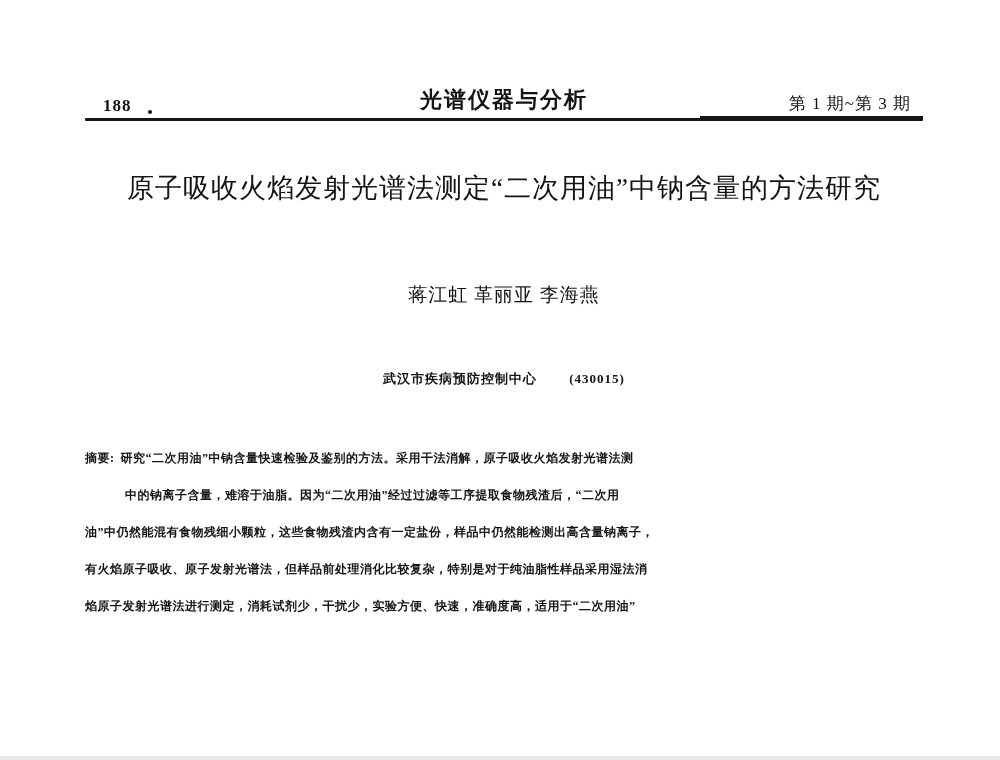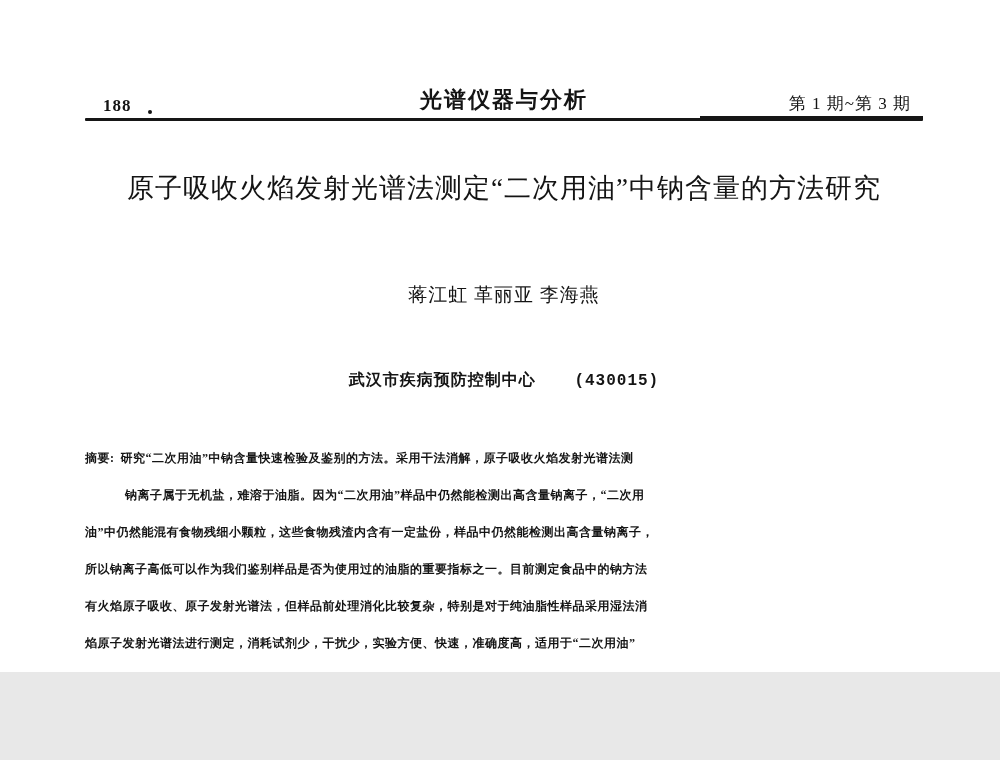--- a/index.html
+++ b/index.html
@@ -3,21 +3,21 @@
 <meta charset="utf-8">
 <style>
   html, body {
     margin: 0;
     padding: 0;
     background: #e8e8e8;
   }
   .page {
     position: relative;
     width: 1000px;
-    height: 672px;
+    height: 756px;
     background: #ffffff;
     font-family: "Liberation Serif", "DejaVu Serif", serif;
     color: #141414;
     overflow: hidden;
   }
   
   .running-head {
     position: absolute;
     top: 92px;
     left: 85px;
@@ -98,24 +98,23 @@
     font-size: 19px;
     font-weight: 400;
     letter-spacing: 1px;
   }
   .affiliation-row {
     position: absolute;
     top: 370px;
     left: 85px;
     width: 838px;
     text-align: center;
-    font-size: 16px;
+    font-size: 13px;
     font-weight: 600;
     letter-spacing: 1px;
-    font-family: Liberation Mono, monospace;
   }
   .affiliation-row .postal-code {
     margin-left: 28px;
   }
   
   .text-flow {
     position: absolute;
     top: 440px;
     left: 85px;
     width: 845px;
@@ -157,20 +156,19 @@
   <div class="affiliation-row">
     <span>武汉市疾病预防控制中心</span>
     <span class="postal-code">(430015)</span>
   </div>
 
   <div class="text-flow">
     <div class="text-line">
       <span class="abstract-label">摘要:</span><span>研究“二次用油”中钠含量快速检验及鉴别的方法。采用干法消解，原子吸收火焰发射光谱法测</span>
     </div>
 
-    <div class="text-line indent-first">钠离子属于无机盐，难溶于油脂。因为“二次用油”样品中仍然能检测出高含量钠离子，“二次用</div>
+    <div class="text-line indent-first">中的钠离子含量，难溶于油脂。因为“二次用油”经过过滤等工序提取食物残渣后，“二次用</div>
     <div class="text-line">油”中仍然能混有食物残细小颗粒，这些食物残渣内含有一定盐份，样品中仍然能检测出高含量钠离子，</div>
-    <div class="text-line">所以钠离子高低可以作为我们鉴别样品是否为使用过的油脂的重要指标之一。目前测定食品中的钠方法</div>
     <div class="text-line">有火焰原子吸收、原子发射光谱法，但样品前处理消化比较复杂，特别是对于纯油脂性样品采用湿法消</div>
     <div class="text-line">焰原子发射光谱法进行测定，消耗试剂少，干扰少，实验方便、快速，准确度高，适用于“二次用油”</div>
   </div>
 
 </div>
 
 </body></html>

